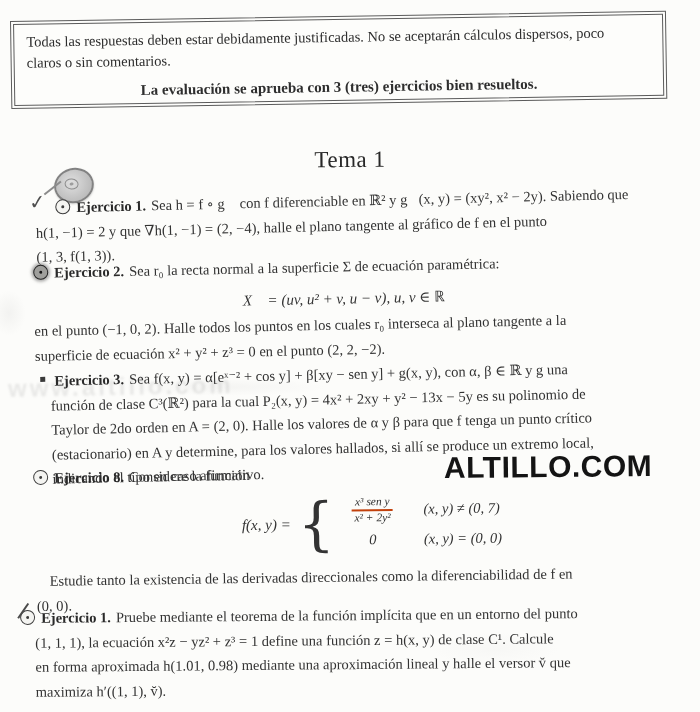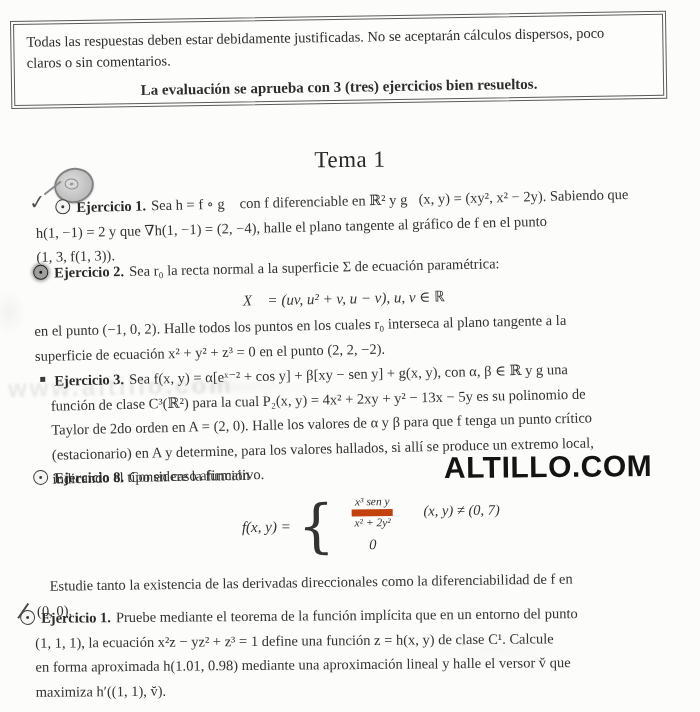--- a/index.html
+++ b/index.html
@@ -62,21 +62,21 @@
          transform:rotate(-6deg);font-family:"DejaVu Sans",sans-serif;}
 
   
   .cases{display:flex;align-items:center;gap:7px;margin:9px 0 13px 208px;white-space:nowrap;}
   .cases .lhs{font-size:15px;font-style:italic;text-align:center;}
   .brace{font-size:58px;line-height:46px;font-weight:400;font-family:"DejaVu Serif",serif;color:#333;}
   .rows{display:flex;flex-direction:column;gap:3px;}
   .crow{display:flex;align-items:center;gap:20px;font-style:italic;}
   .frac{display:inline-flex;flex-direction:column;align-items:center;font-size:11.5px;
         line-height:13px;width:62px;}
-  .frac .num{border-bottom:7px solid #c2410c;padding:0 3px 1px;}
+  .frac .num{border-bottom:2px solid #c2410c;padding:0 3px 1px;}
   .zero{width:62px;text-align:center;}
 
   
   .wm-big{position:absolute;left:444px;top:450px;font-family:"Liberation Sans","DejaVu Sans",sans-serif;
           font-weight:800;font-size:30px;letter-spacing:.5px;color:#141414;transform:rotate(-0.6deg);}
   .wm-faint{position:absolute;left:8px;top:373px;font-family:"Liberation Sans",sans-serif;
             font-weight:700;font-size:24px;letter-spacing:3px;color:#8f8f8f;opacity:.18;
             filter:blur(1.2px);transform:rotate(-1deg);}
   .smudge{position:absolute;border-radius:50%;background:radial-gradient(#9a9a9a,transparent 70%);
           pointer-events:none;}
@@ -144,20 +144,21 @@
       <span class="rows">
         <span class="crow">
           <span class="frac">
             <span class="num">x³ sen y</span>
             <span class="den">x² + 2y²</span>
           </span>
           <span>(x, y) ≠ (0, 7)</span>
         </span>
         <span class="crow">
           <span class="zero">0</span>
+          <span>(x, y) = (0, 0)</span>
         </span>
       </span>
     </div>
     <div style="padding-left:15px">Estudie tanto la existencia de las derivadas direccionales como la diferenciabilidad de f en</div>
     <div style="padding-left:2px">(0, 0).</div>
   </div>
 
   <div class="ex ex5">
     <div>
       <span class="mk-wrap"><span class="mk"></span><span class="mk-slash"></span></span><span class="lbl">Ejercicio 1.</span><span>Pruebe mediante el teorema de la función implícita que en un entorno del punto</span>

